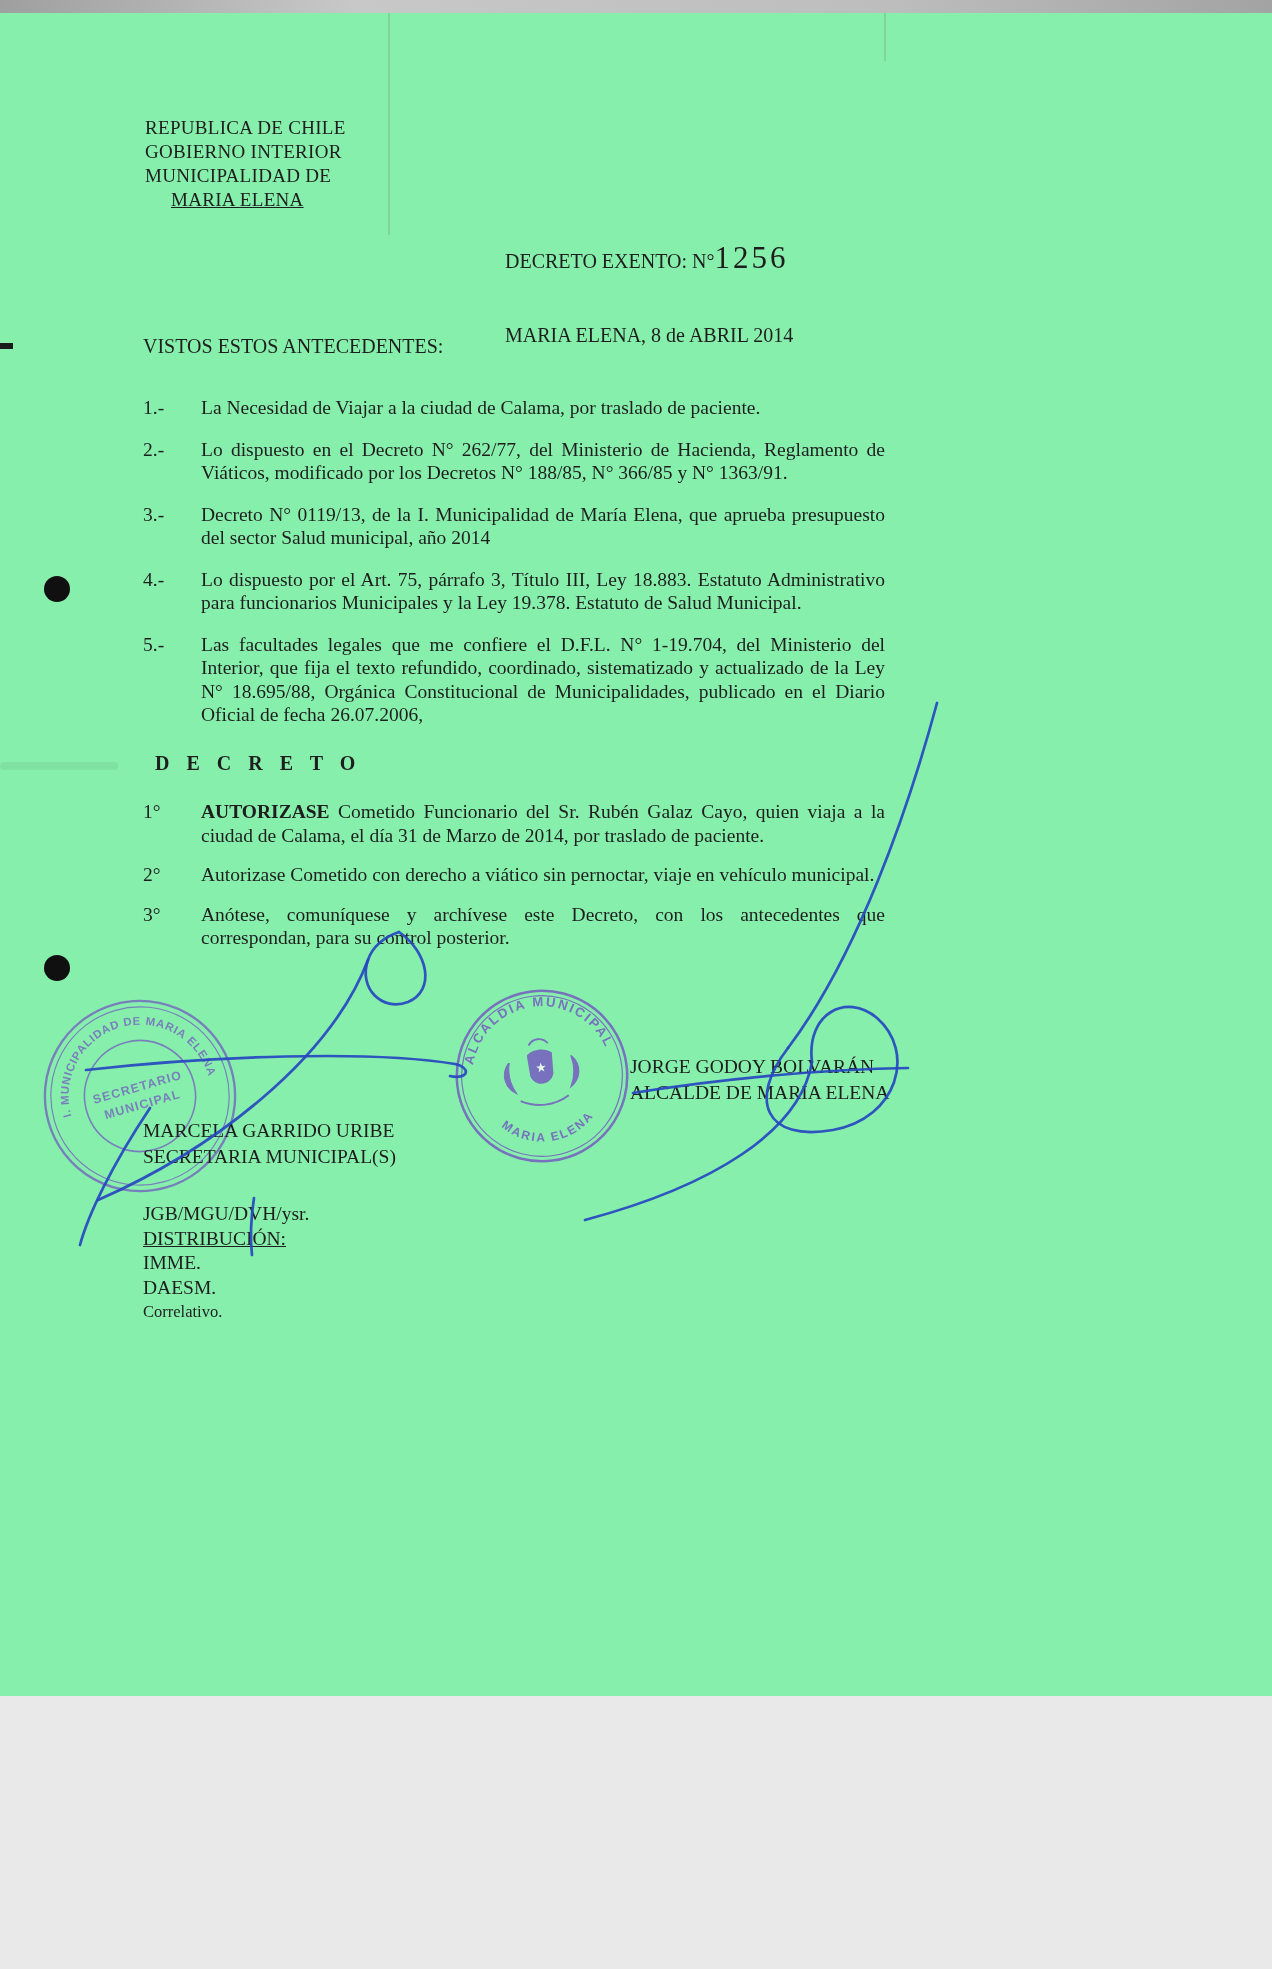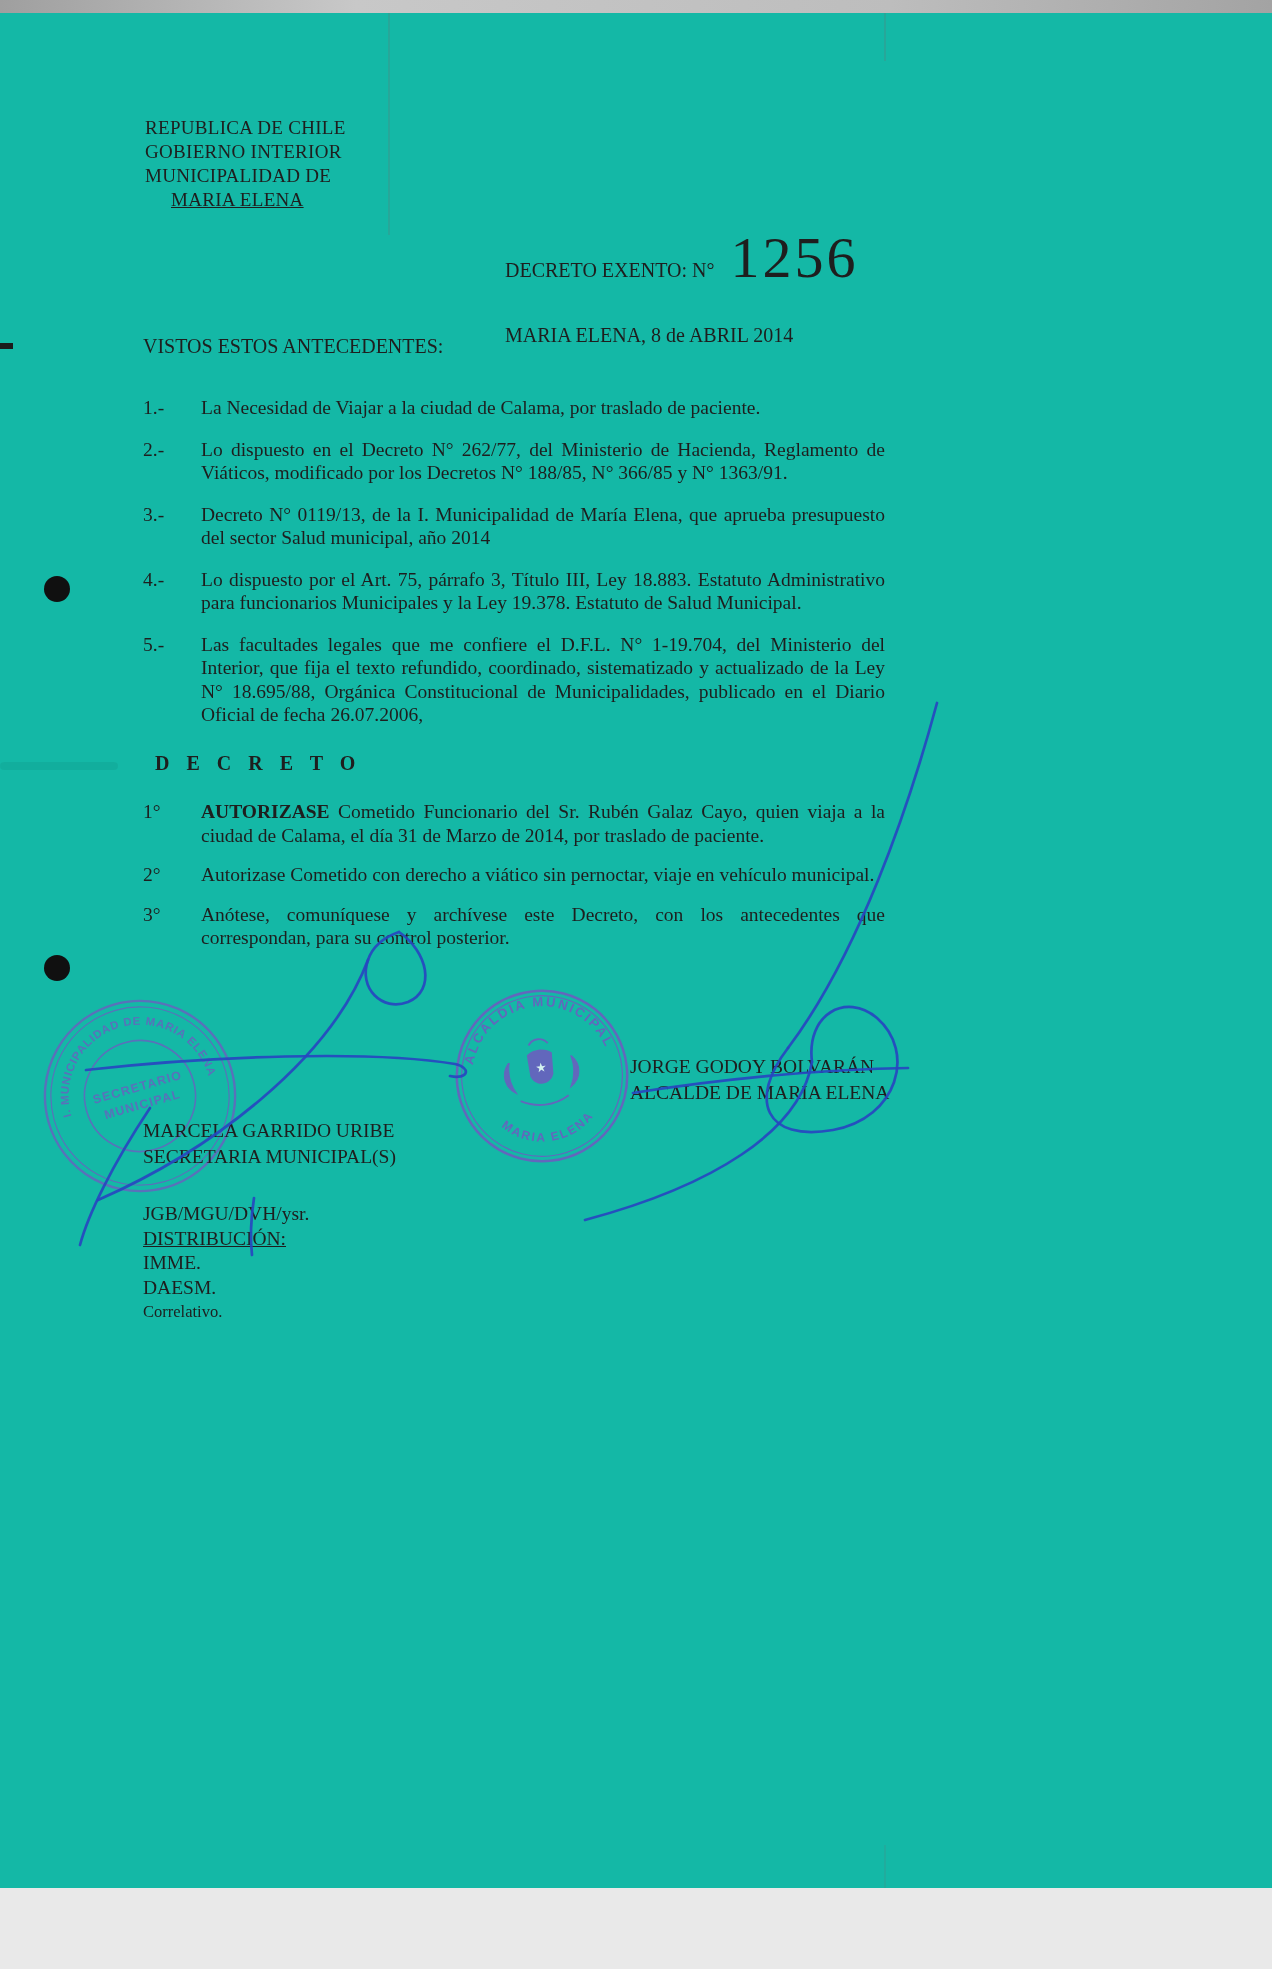--- a/index.html
+++ b/index.html
@@ -1,19 +1,19 @@
 <!DOCTYPE html>
 <html style="--stamp-purple: #7456c2; --signature-blue: #2747c0; --paper: #fdfdfb; --scan-edge: #a8a8a8;"><head>
 <meta charset="utf-8">
 <style>
   * { margin:0; padding:0; box-sizing:border-box; }
   html,body { background:#e9e9e9; }
   .scan {
-    position:relative; width:1272px; height:1888px;
-    background:#14b8a6; overflow:hidden;
+    position:relative; width:1272px; height:1696px;
+    background:#86efac; overflow:hidden;
     font-family:"Liberation Serif", serif; color:#1e1e1e;
   }
   .abs { position:absolute; }
 
   
   .top-strip { position:absolute; left:0; top:0; right:0; height:13px;
     background:linear-gradient(90deg,#9f9f9f,#c8c8c8 28%,#bdbdbd 70%,#a3a3a3); }
   .fold { position:absolute; width:2px; background:rgba(110,110,110,0.22); }
   .fold-a { left:388px; top:13px; height:222px; }
   .fold-b { left:884px; top:13px; height:48px; }
@@ -22,22 +22,22 @@
   .smudge { position:absolute; left:0; top:762px; width:118px; height:8px; background:rgba(0,0,0,0.05); border-radius:4px; }
   .hole { position:absolute; width:26px; height:26px; border-radius:50%; background:#101010; }
   .hole-1 { left:44px; top:576px; }
   .hole-2 { left:44px; top:955px; }
 
   
   .letterhead { left:145px; top:116px; font-size:19px; line-height:24px; letter-spacing:0.3px; }
   .letterhead .muni-name { padding-left:26px; text-decoration:underline; }
 
   
-  .decree-line { left:505px; top:224px; display:flex; align-items:baseline; gap:16px; font-size:20px; }
-  .decree-number { font-size:58px; letter-spacing:3px; }
+  .decree-line { left:505px; top:240px; display:flex; align-items:baseline; font-size:20px; }
+  .decree-number { font-size:31px; letter-spacing:3px; }
   .place-date { left:505px; top:296px; font-size:20px;margin-top:28px; }
 
   .vistos { left:143px; top:335px; font-size:20px; }
 
   
   .list { left:143px; width:742px; font-size:19.5px; line-height:23.5px; }
   .antecedentes { top:396px; }
   .resoluciones { top:800px; }
   .item { display:flex; margin-bottom:18px; }
   .resoluciones .item { margin-bottom:16px; }

